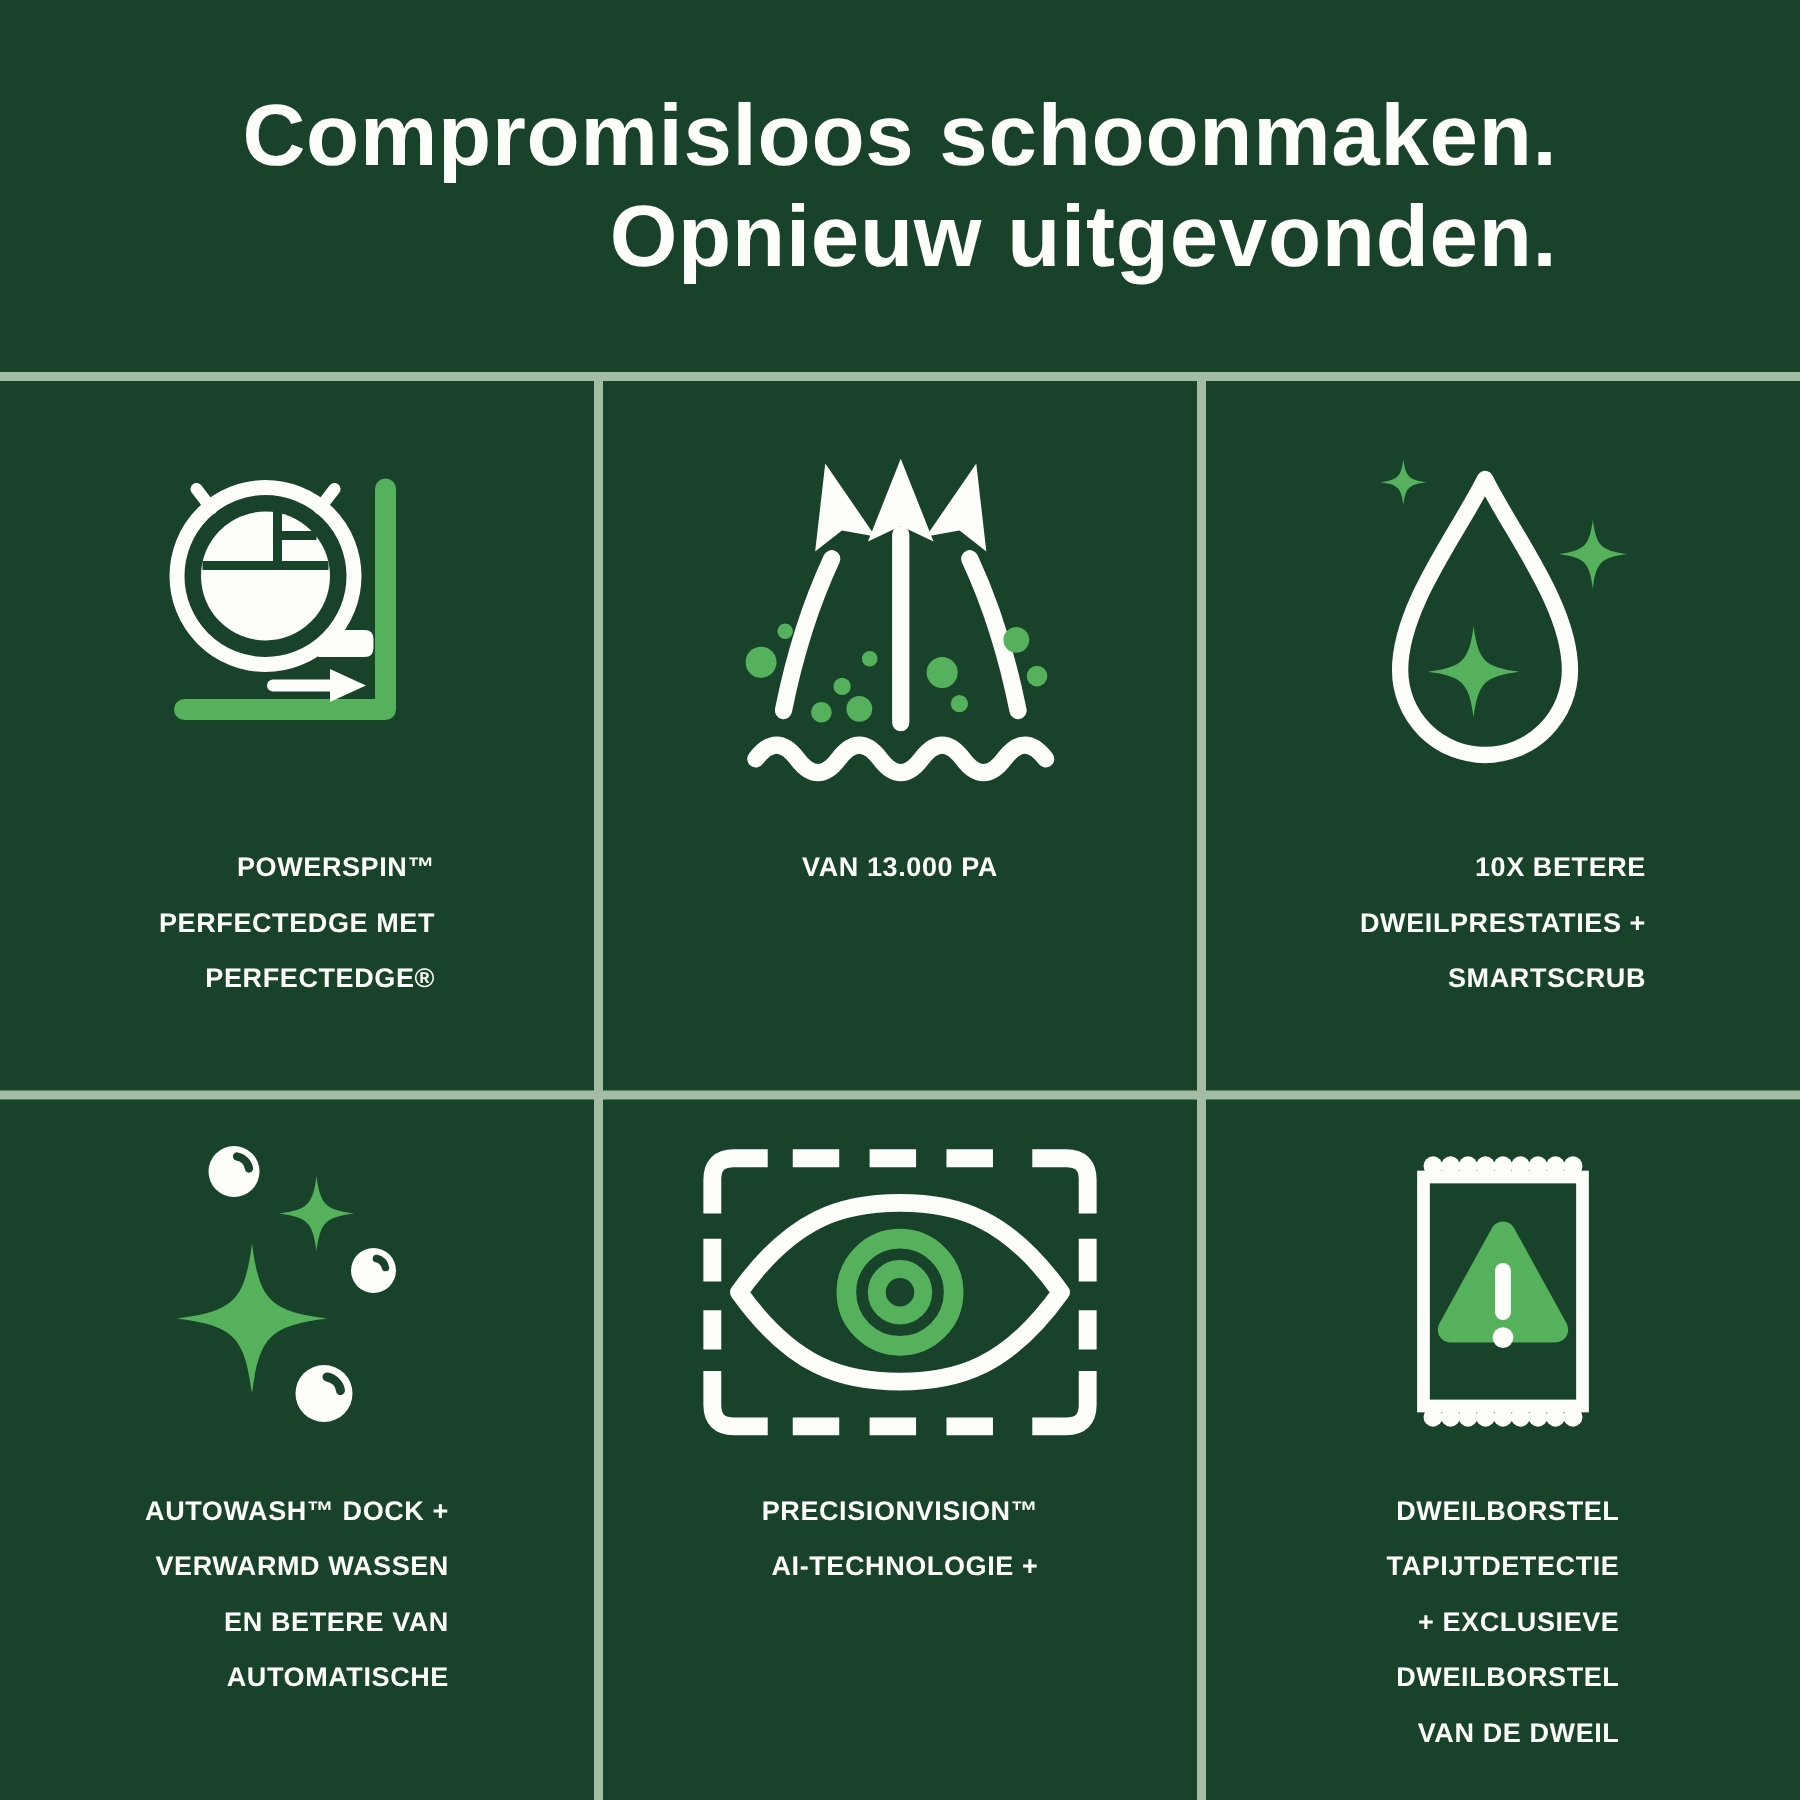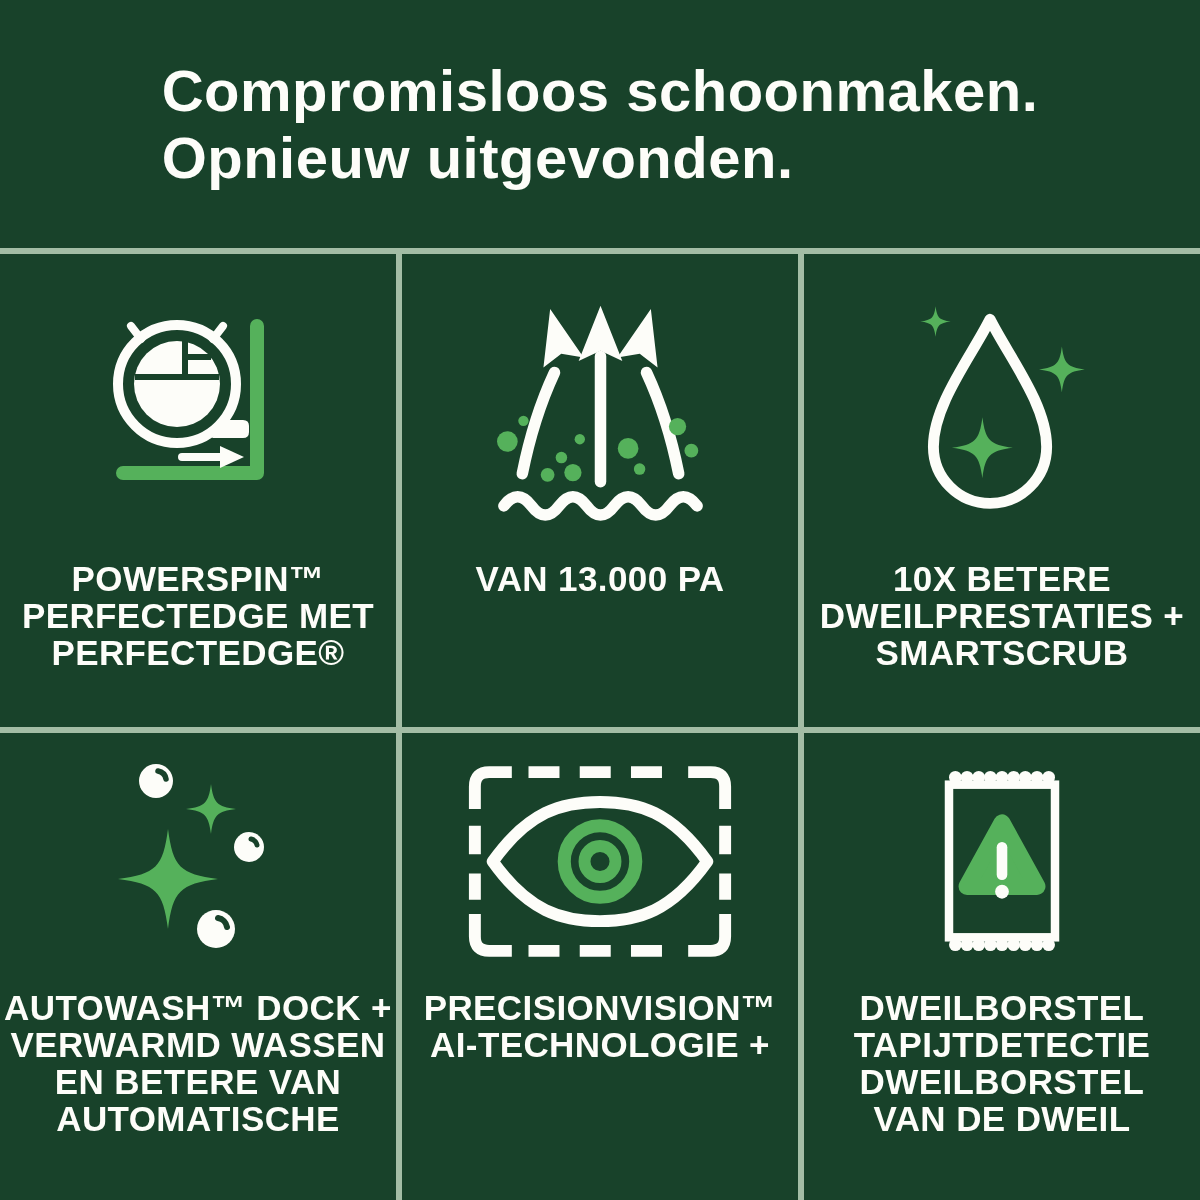--- a/index.html
+++ b/index.html
@@ -8,42 +8,42 @@
     background:#18422a;
     font-family:"Liberation Sans","DejaVu Sans",sans-serif;
     -webkit-font-smoothing:antialiased;
   }
   .poster{width:1200px;height:1200px;display:flex;flex-direction:column;}
   
   .title-block{
     height:248px;display:flex;flex-direction:column;
     align-items:center;justify-content:center;
   }
-  .title-block h1{margin:0;text-align:left;}
+  .title-block h1{margin:0;text-align:right;}
   .title-line{
     display:block;color:#fdfdf9;font-weight:700;
     font-size:58px;line-height:67px;letter-spacing:0.5px;
   }
   
   .h-divider{height:6px;background:#a3bda5;}
   .grid{
     flex:1;display:grid;
     grid-template-columns:1fr 1fr 1fr;
     grid-template-rows:473px 467px;
     gap:6px;background:#a3bda5;
   }
   .cell{
     background:#18422a;display:flex;flex-direction:column;align-items:center;
   }
   .icon-box{display:flex;align-items:center;justify-content:center;}
   .row1 .icon-box{height:306px;}
   .row2 .icon-box{height:256px;}
   .caption{
-    margin:0;text-align:center;color:#fdfdf9;font-weight:700;
-    font-size:35px;line-height:37px;letter-spacing:0.4px;
+    margin:0;text-align:right;color:#fdfdf9;font-weight:700;
+    font-size:18px;line-height:37px;letter-spacing:0.4px;
   }
   .caption .ln{display:block;white-space:nowrap;}
   svg{display:block;}
 </style>
 </head>
 <body>
 
 <div class="poster">
 
   <header class="title-block">
@@ -205,19 +205,20 @@
           </g>
           <rect x="20" y="28" width="100" height="144" fill="#18422a" stroke="#fdfdf9" stroke-width="8"></rect>
           <path d="M70 64 L103 124 L37 124 Z" fill="#55b15b" stroke="#55b15b" stroke-width="16" stroke-linejoin="round"></path>
           <line x1="70" y1="87" x2="70" y2="113" stroke="#fdfdf9" stroke-width="10" stroke-linecap="round"></line>
           <circle cx="70" cy="129" r="6.5" fill="#fdfdf9"></circle>
         </svg>
       </div>
       <p class="caption">
         <span class="ln">DWEILBORSTEL</span>
         <span class="ln">TAPIJTDETECTIE</span>
+        <span class="ln">+ EXCLUSIEVE</span>
         <span class="ln">DWEILBORSTEL</span>
         <span class="ln">VAN DE DWEIL</span>
       </p>
     </section>
 
   </div>
 </div>
 
 </body></html>

